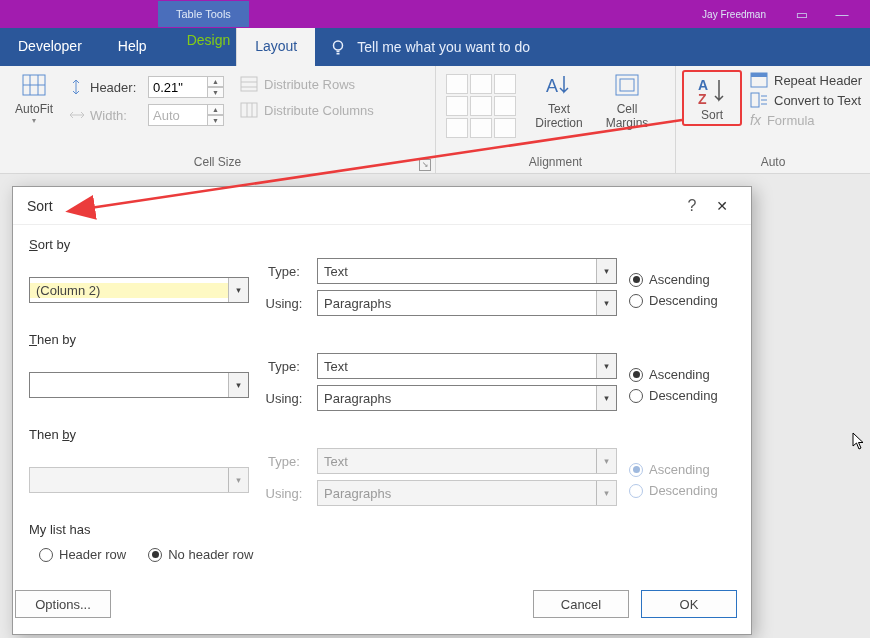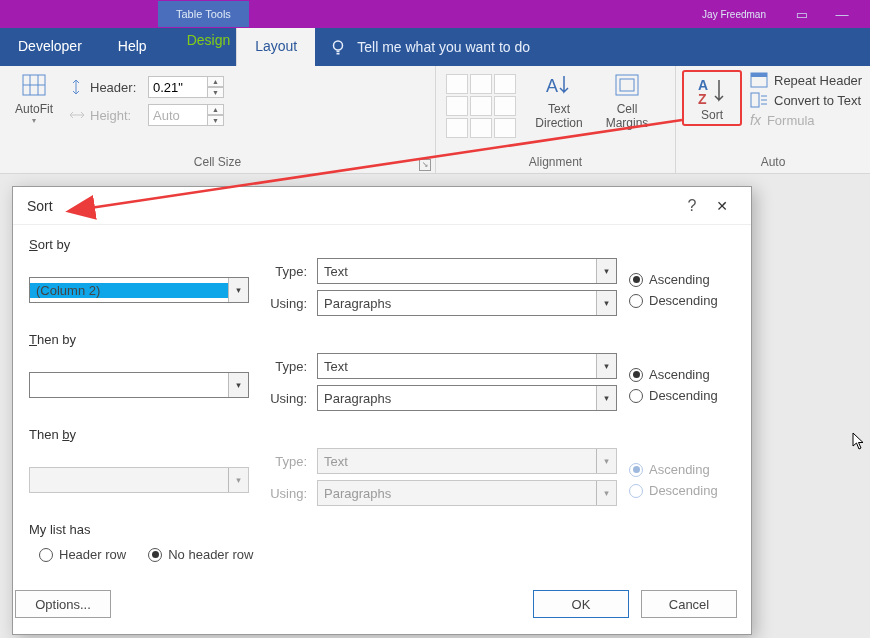--- a/index.html
+++ b/index.html
@@ -59,23 +59,23 @@
 .dlg-title .help { font-size: 16px; color: #555; width: 30px; text-align: center; }
 .dlg-title .close { width: 30px; text-align: center; font-size: 14px; }
 .dlg-body { padding: 8px 16px 4px 16px; }
 .section-label { font-size: 13px; color: #333; margin: 4px 0 6px 0; }
 .section-label .ul { text-decoration: underline; }
 .sort-row { display: flex; align-items: center; gap: 12px; }
 .col1 { width: 220px; }
 .sel { height: 26px; border: 1px solid #808080; background: #fff; display: flex; align-items: center; position: relative; }
 .sel .txt { flex: 1; padding: 0 6px; font-size: 13px; }
 .sel .arr { width: 20px; height: 24px; border-left: 1px solid #bbb; display: flex; align-items: center; justify-content: center; font-size: 9px; color: #444; background: #f3f3f3; }
-.sel.selected .txt { background: #0ea5e9; }
+.sel.selected .txt { background: #fef9c3; }
 .kv { display: flex; align-items: center; gap: 10px; margin-bottom: 6px; }
-.kv .klabel { width: 46px; text-align: right; font-size: 13px; }
+.kv .klabel { width: 46px; text-align: center; font-size: 13px; }
 .kv .sel { width: 300px; }
 .radiocol { display: flex; flex-direction: column; gap: 6px; }
 .radio-row { display: flex; align-items: center; gap: 6px; font-size: 13px; }
 .radio { width: 14px; height: 14px; border: 1px solid #555; border-radius: 50%; display: flex; align-items: center; justify-content: center; }
 .radio.on::after { content: ""; width: 7px; height: 7px; background: #333; border-radius: 50%; }
 .radio.dim { border-color: #b3c8e8; }
 .radio.dim.on::after { background: #9fb9de; }
 .dim-text { color: #a8a8a8; }
 .sel.dim { background: #f4f4f4; border-color: #c8c8c8; }
 .sel.dim .txt { color: #9a9a9a; }
@@ -144,28 +144,46 @@
             <div class="spinbtns">
                 <div>▲</div>
                 <div>▼</div>
               </div>
           </div>
         </div>
         <div class="cellsize-row">
           <svg width="16" height="18" class="disabled">
               <path d="M2 9h14M5 6l-3 3 3 3M13 6l3 3-3 3" stroke="#c7c7c7" fill="none"></path>
             </svg>
-          <span class="lbl disabled">Height:</span>
+          <span class="lbl disabled">Width:</span>
           <div class="spinwrap">
             <input class="disabled" style="color: rgb(176, 176, 176);" value="Auto">
             <div class="spinbtns">
                 <div>▲</div>
                 <div>▼</div>
               </div>
           </div>
+        </div>
+      </div>
+      <div class="distribute">
+        <div class="distrow disabled">
+          <svg width="18" height="16">
+              <rect x="1" y="1" width="16" height="14" stroke="#c7c7c7" fill="none"></rect>
+              <line x1="1" y1="6" x2="17" y2="6" stroke="#c7c7c7"></line>
+              <line x1="1" y1="11" x2="17" y2="11" stroke="#c7c7c7"></line>
+            </svg>
+          <span>Distribute Rows</span>
+        </div>
+        <div class="distrow disabled">
+          <svg width="18" height="16">
+              <rect x="1" y="1" width="16" height="14" stroke="#c7c7c7" fill="none"></rect>
+              <line x1="7" y1="1" x2="7" y2="15" stroke="#c7c7c7"></line>
+              <line x1="12" y1="1" x2="12" y2="15" stroke="#c7c7c7"></line>
+            </svg>
+          <span>Distribute Columns</span>
         </div>
       </div>
     </div>
     <div class="group-label"><span>Cell Size</span><div class="launcher">↘</div></div>
   </div>
 
   <div class="group" style="flex: 0 0 240px;">
     <div class="group-body">
       <div class="align-grid">
         <div></div>
@@ -369,22 +387,22 @@
           <span>No header ro<span class="ul">w</span></span>
         </div>
     </div>
   </div>
 
   <div class="dlg-footer">
     <div class="btn">
         <span><span class="ul">O</span>ptions...</span>
       </div>
     <div class="spacer"></div>
+    <div class="btn">Cancel</div>
     <div class="btn primary">OK</div>
-    <div class="btn">Cancel</div>
   </div>
 </div>
 
 <svg class="arrow-svg" width="870" height="638">
   <defs>
       <marker id="ah" markerWidth="12" markerHeight="10" refX="2" refY="5" orient="auto">
         <path d="M0,0 L12,5 L0,10 z" fill="#eb3b3b"></path>
       </marker>
     </defs>
   <line x1="682" y1="120" x2="90" y2="208" stroke="#eb3b3b" stroke-width="2.5" marker-end="url(#ah)"></line>

